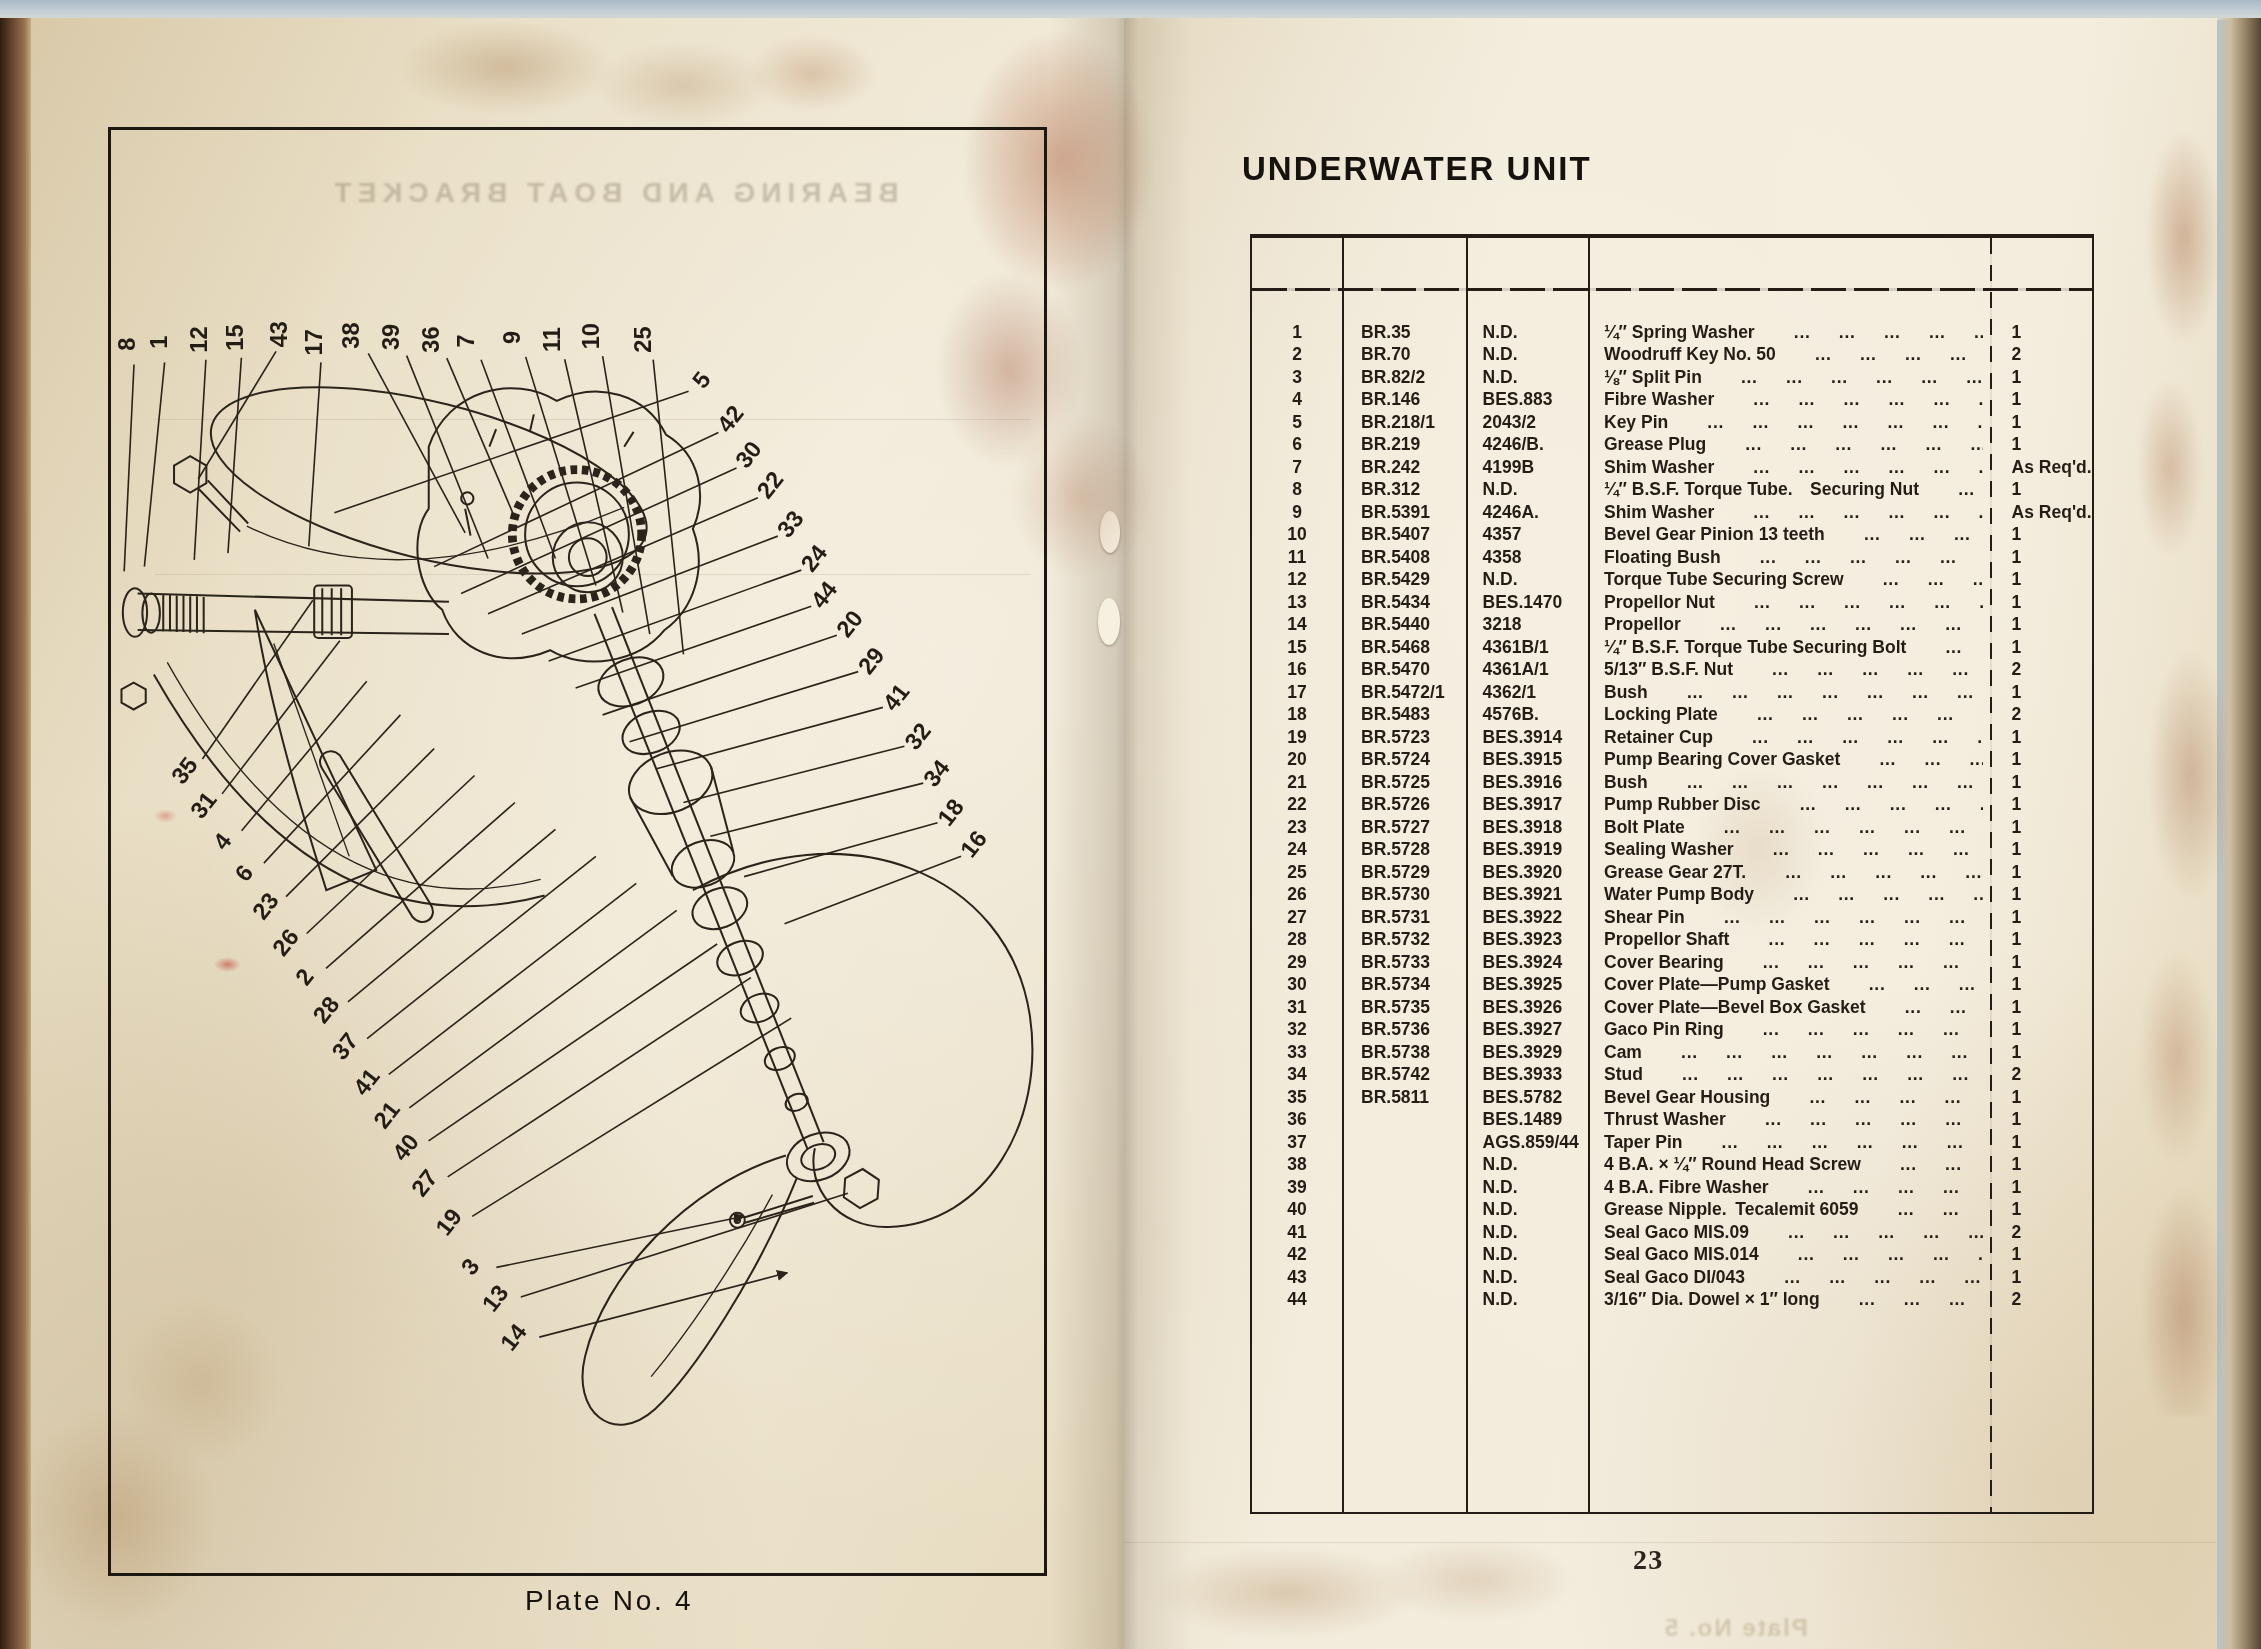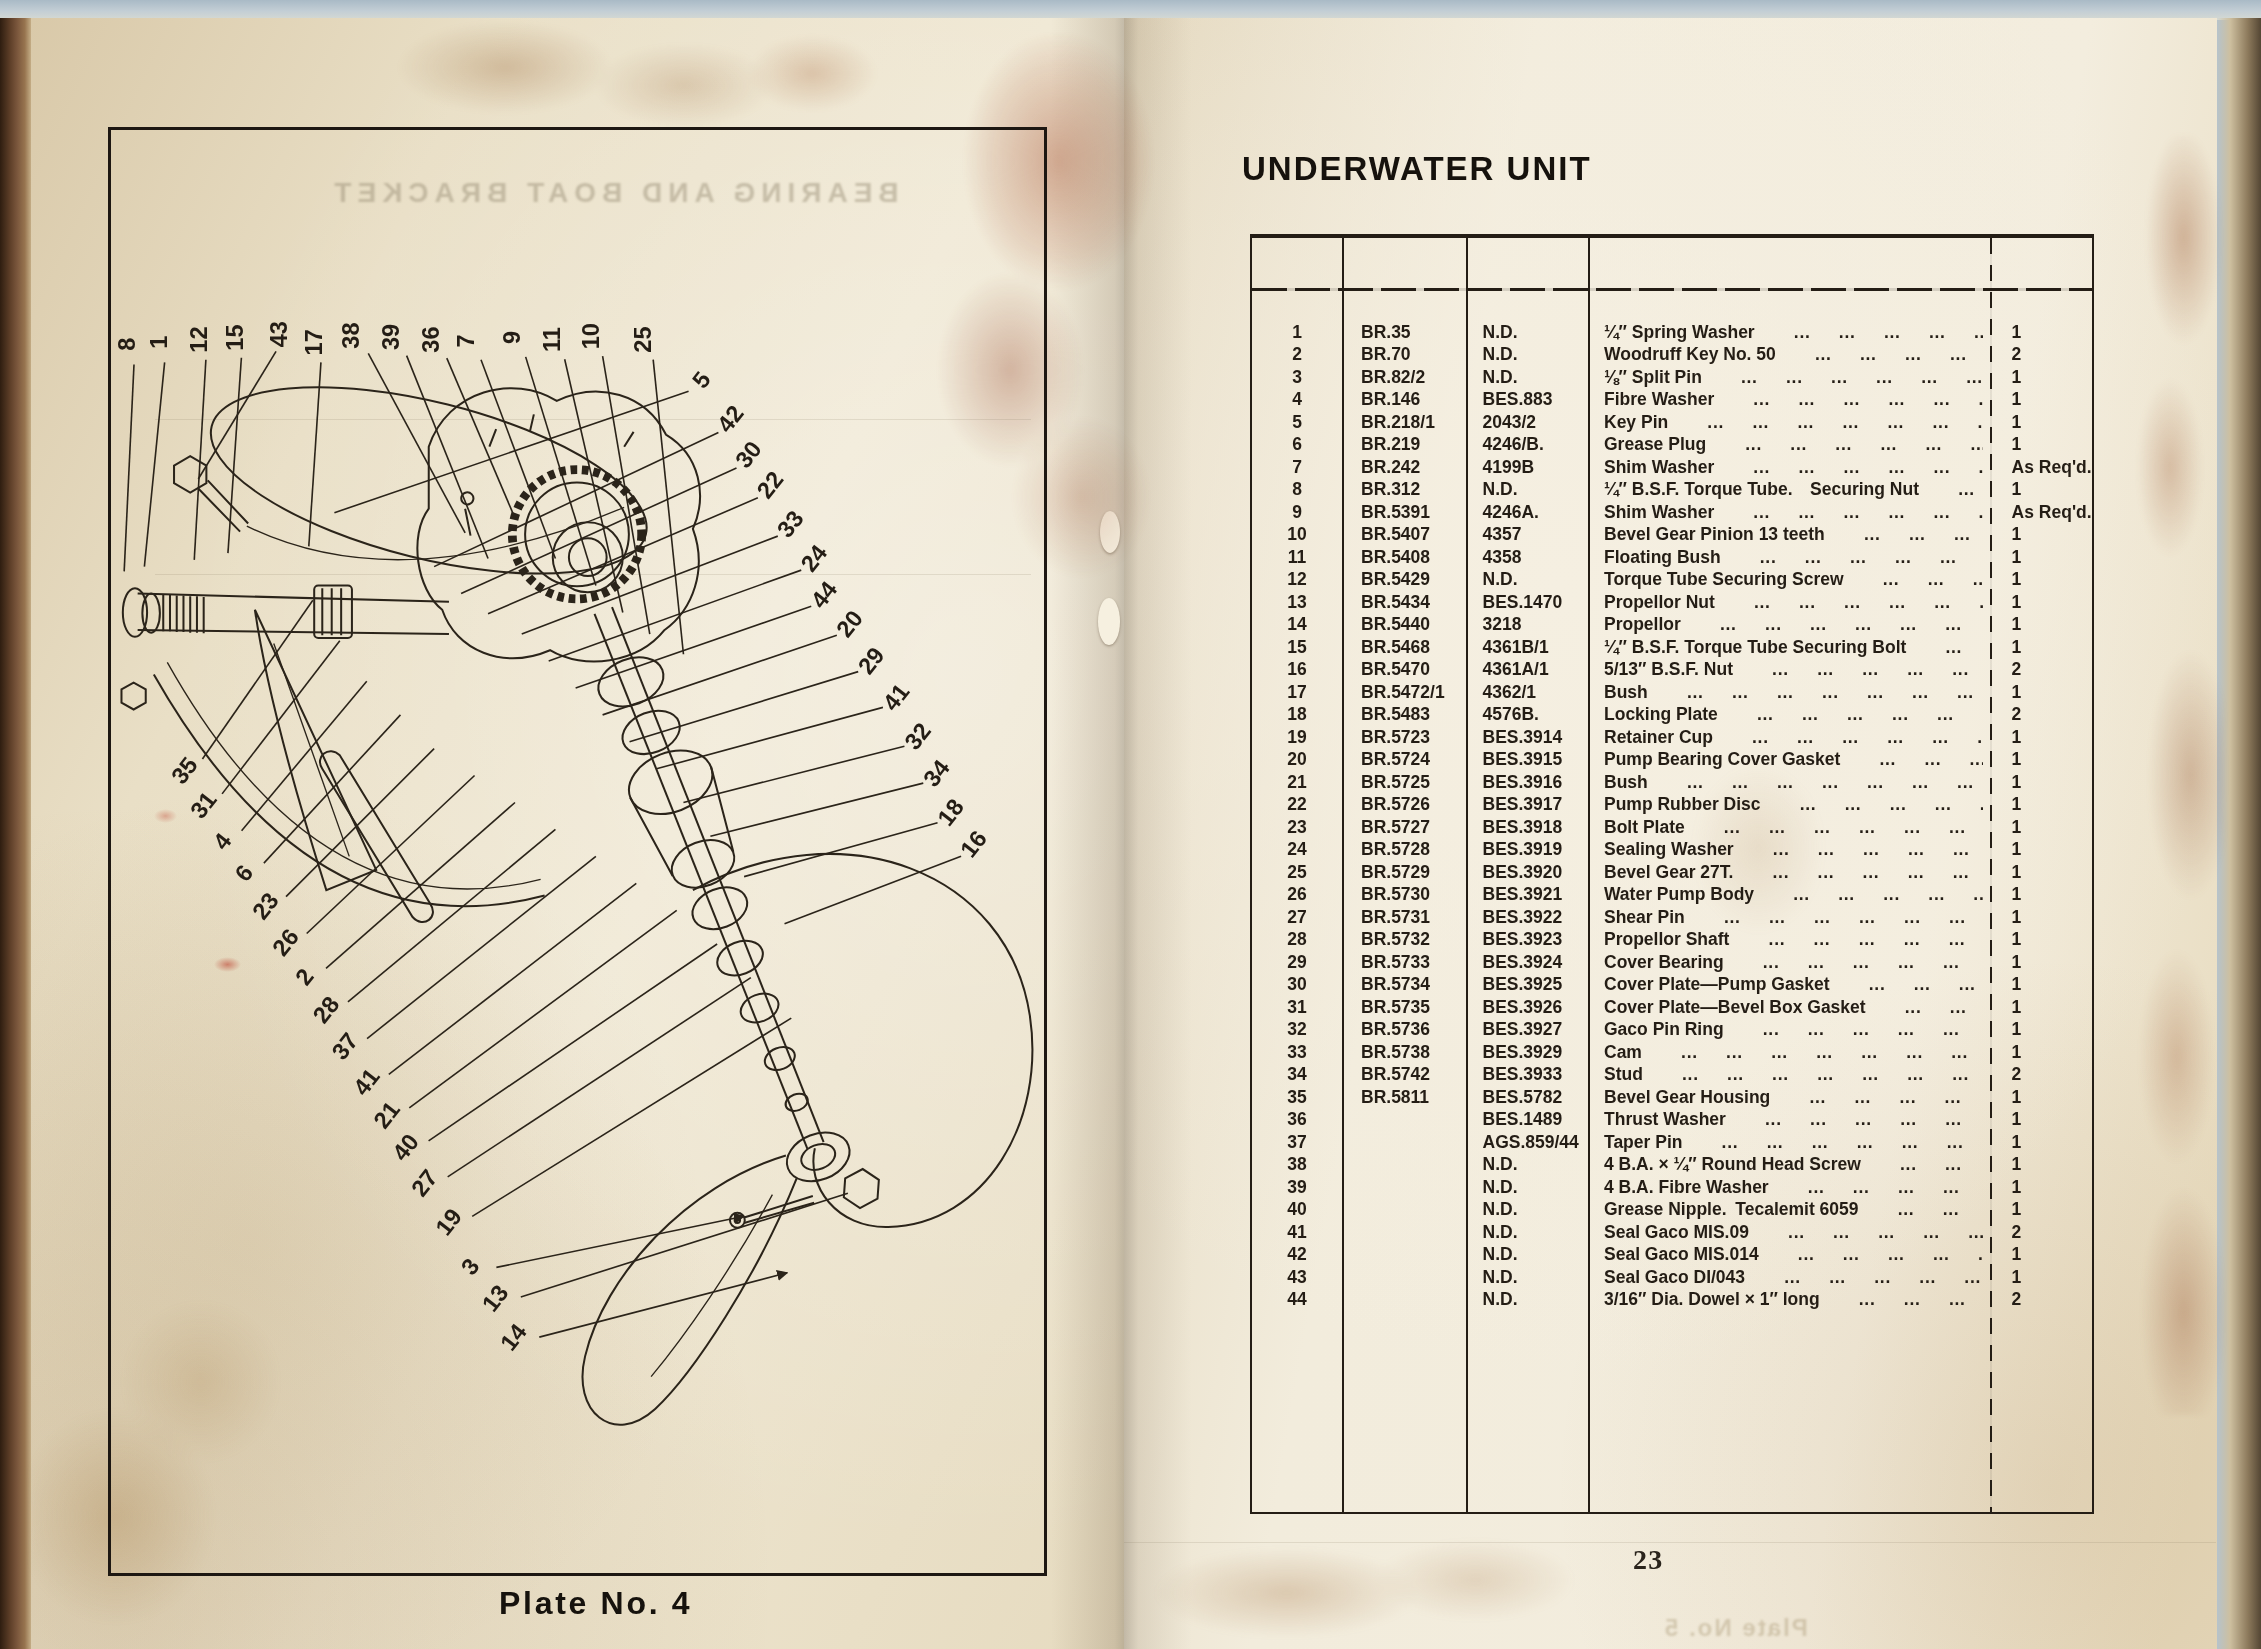--- a/index.html
+++ b/index.html
@@ -27,21 +27,21 @@
       linear-gradient(100deg,#e3d7bd,#f2ecdc 30%,#f3edde 70%,#e8dcc0 96%);}
   .gutter{position:absolute;left:1051px;top:17.5px;width:141px;height:1632px;
     background:linear-gradient(90deg,rgba(70,45,20,0) 0%,rgba(70,45,20,0.16) 45%,
       rgba(40,25,10,0.22) 52%,rgba(70,45,20,0.10) 62%,rgba(70,45,20,0) 100%);}
   .chip{position:absolute;background:#f6f0e0;border-radius:50%;box-shadow:0 1.3px 2.7px rgba(60,40,20,0.35);}
   .stain{position:absolute;pointer-events:none;}
   
   .plate-frame{position:absolute;left:108px;top:127px;width:939px;height:1449px;
     border:3.4px solid #1d1712;box-sizing:border-box;}
   .plate-svg{position:absolute;left:112px;top:130px;}
-  .plate-caption{position:absolute;left:499px;top:1585px;font-size:32px;font-weight:700;
+  .plate-caption{position:absolute;left:525px;top:1585px;font-size:28px;font-weight:400;
     color:#16120d;letter-spacing:2.7px;}
   .ghost{color:rgba(148,138,112,0.45);transform:scaleX(-1);filter:blur(0.8px);
     font-weight:700;position:absolute;white-space:nowrap;}
   .ghost-title{left:216px;top:177px;width:795px;font-size:28px;letter-spacing:6px;text-align:center;}
   .ghost-line{position:absolute;height:1.3px;background:rgba(125,112,85,0.16);}
   .ghost-caption{left:1663px;top:1614px;font-size:24px;letter-spacing:2px;color:rgba(165,148,110,0.38);}
   
   .uw-title{position:absolute;left:1242px;top:150px;font-size:33px;font-weight:700;
     letter-spacing:2px;color:#16120d;}
   .ptable{position:absolute;left:1250px;top:234px;width:844px;height:1280px;
@@ -519,21 +519,21 @@
             <span>Sealing Washer</span>
             <span class="lead">   ...   ...   ...   ...   ...   ...   ...   ...   ...   ...</span>
           </div>
           <div class="c off">1</div>
         </div>
         <div class="trow">
           <div class="c ref">25</div>
           <div class="c part">BR.5729</div>
           <div class="c drg">BES.3920</div>
           <div class="c desc">
-            <span>Bevel Gear 27T.</span>
+            <span>Grease Gear 27T.</span>
             <span class="lead">   ...   ...   ...   ...   ...   ...   ...   ...   ...   ...</span>
           </div>
           <div class="c off">1</div>
         </div>
         <div class="trow">
           <div class="c ref">26</div>
           <div class="c part">BR.5730</div>
           <div class="c drg">BES.3921</div>
           <div class="c desc">
             <span>Water Pump Body</span>

